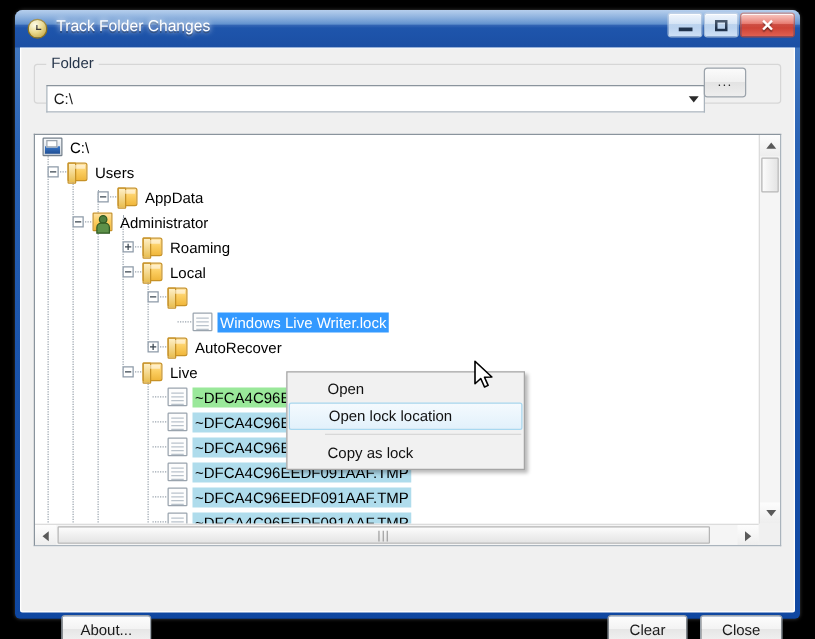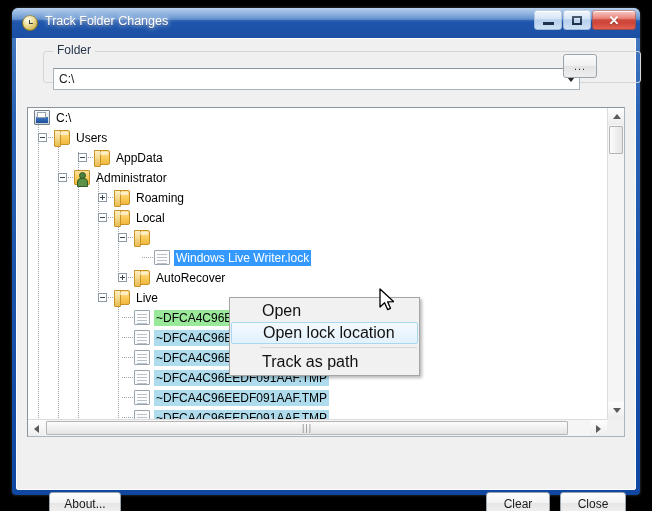--- a/index.html
+++ b/index.html
@@ -79,21 +79,21 @@
   #client {
     position: absolute;
     left: 4px; right: 4px; top: 30px; bottom: 5px;
     background: #f0f0f0;
     border: 1px solid #ffffff;
     border-radius: 0 0 2px 2px;
   }
 
   
   #folder-group {
-    position: absolute; left: 26px; top: 12px; width: 598px; height: 32px;
+    position: absolute; left: 10px; top: 12px; width: 598px; height: 32px;
     border: 1px solid #d6d6d6;
     border-radius: 3px;
   }
   #folder-legend {
     position: absolute; left: 9px; top: -9px;
     background: #f0f0f0; padding: 0 4px;
     font-size: 12px; color: #26354a;
   }
   #folder-combo {
     position: absolute; left: 9px; top: 16px; width: 527px; height: 22px;
@@ -266,21 +266,21 @@
     background: #f1f1f1;
     border: 1px solid #a5a5a5;
     box-shadow: 2px 2px 3px rgba(0,0,0,0.28);
     padding: 2px 0;
     z-index: 40;
   }
   .ctx-item {
     position: relative;
     height: 22px; line-height: 22px;
     padding-left: 32px;
-    font-size: 16px; color: #111111;
+    font-size: 12px; color: #111111;
   }
   .ctx-item.hover {
     background: linear-gradient(180deg,#f4fafe,#e2f1fb);
     border: 1px solid #a8d8f0;
     border-radius: 2px;
     margin: 0 1px;
     height: 22px; line-height: 20px;
     padding-left: 31px;
   }
   .ctx-sep {
@@ -460,21 +460,21 @@
             <div class="arrow-rt"></div>
           </div>
       </div>
       <div class="sb-corner"></div>
     </div>
 
     <div id="ctx-menu">
         <div class="ctx-item">Open</div>
         <div class="ctx-item hover">Open lock location</div>
         <div class="ctx-sep"></div>
-        <div class="ctx-item">Track as path</div>
+        <div class="ctx-item">Copy as lock</div>
       </div>
 
     <div id="about-btn" class="dlg-btn">About...</div>
     <div id="clear-btn" class="dlg-btn">Clear</div>
     <div id="close-btn" class="dlg-btn">Close</div>
 
   </div>
 </div>
 
 <svg id="cursor" width="18" height="26" viewBox="0 0 18 26">

